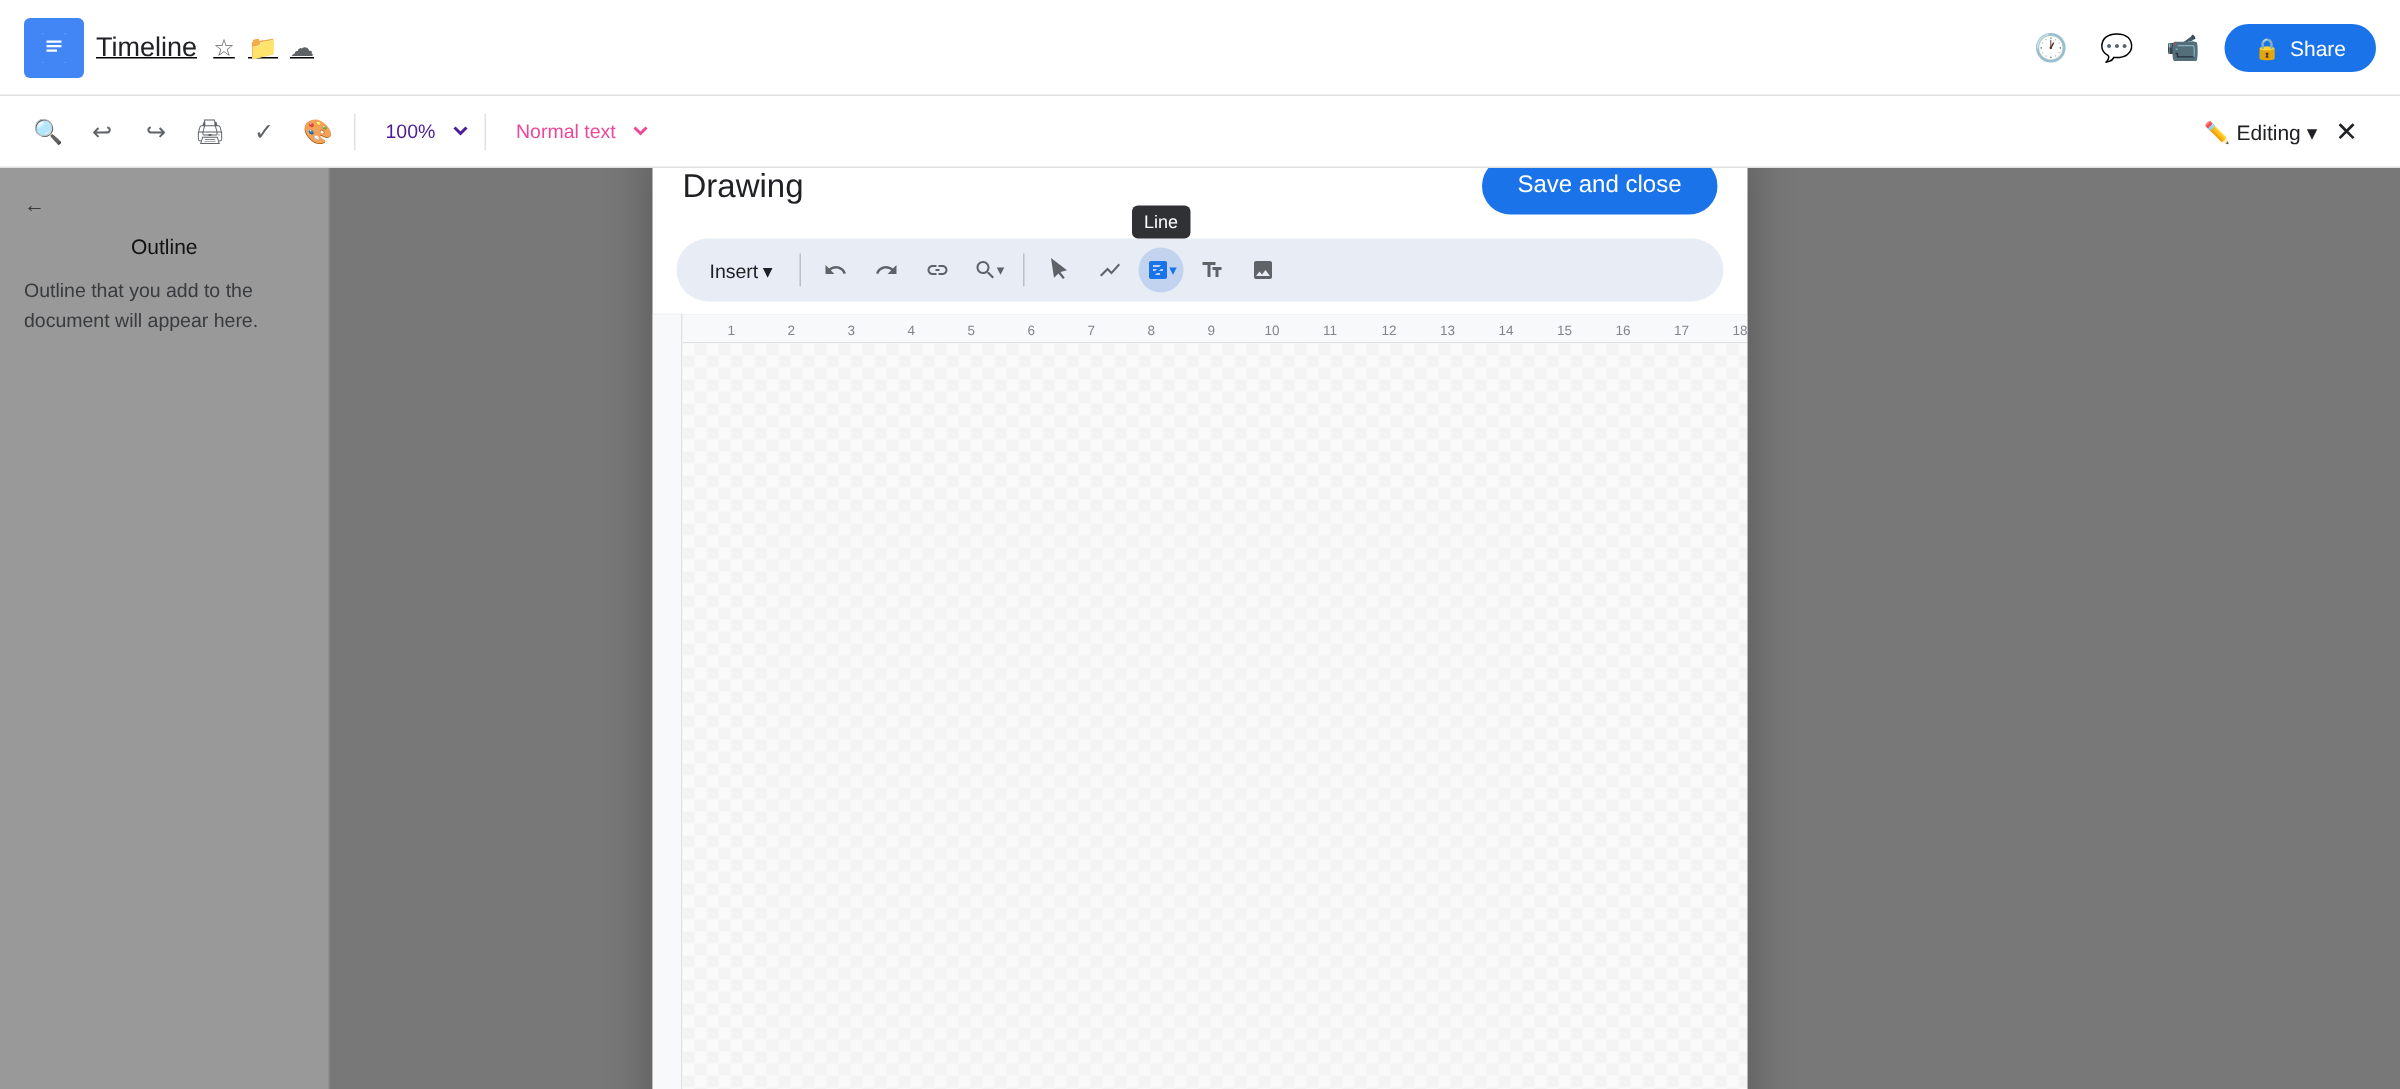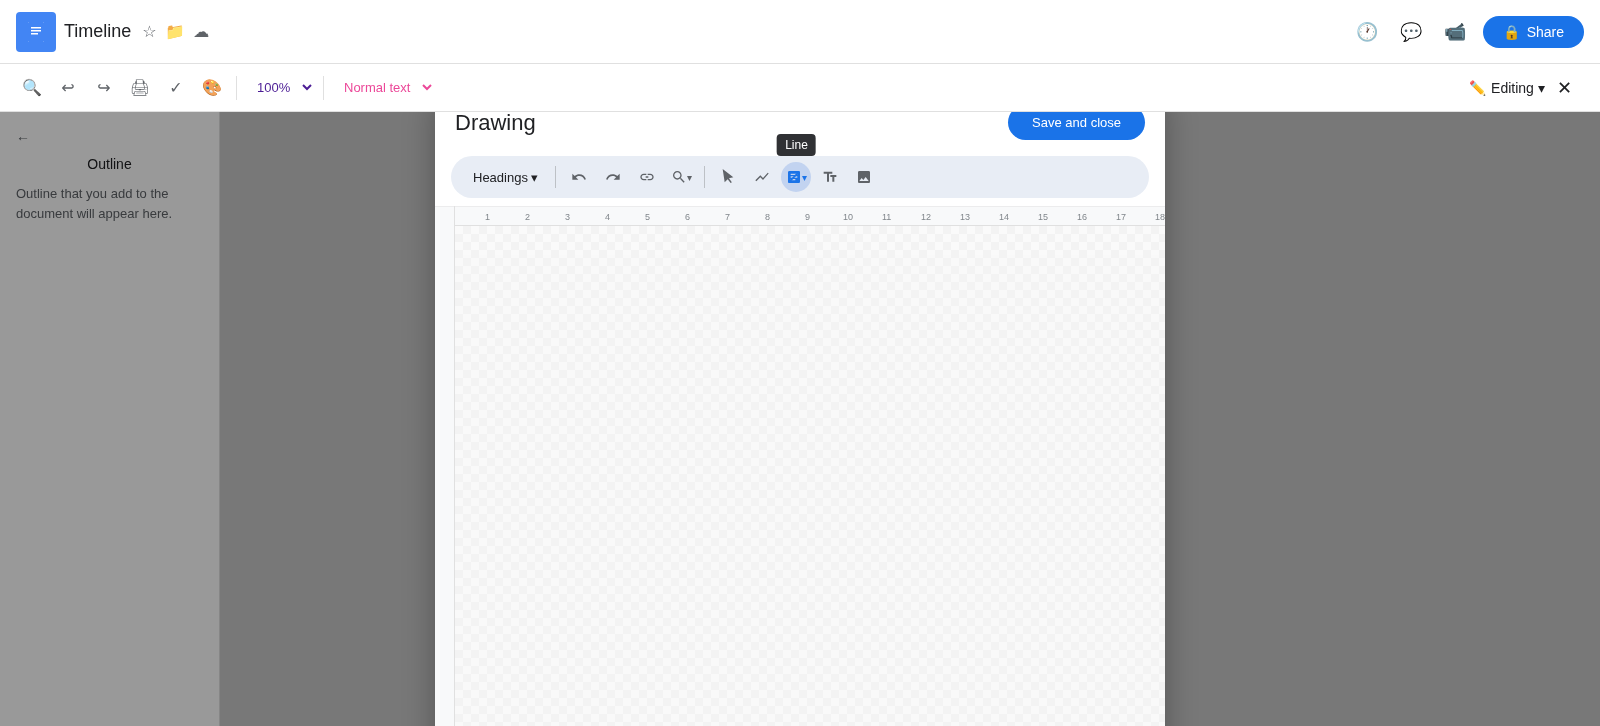--- a/index.html
+++ b/index.html
@@ -44,20 +44,21 @@
       justify-content: center;
       color: white;
       font-size: 22px;
       flex-shrink: 0;
     }
 
     .doc-title-area {
       display: flex;
       flex-direction: row;
       gap: 2px;
+      text-decoration: underline;
     }
 
     .doc-title-row {
       display: flex;
       align-items: center;
       gap: 8px;
     }
 
     .doc-title {
       font-size: 18px;
@@ -271,21 +272,21 @@
       font-weight: 400;
       color: #202124;
     }
 
     .save-close-btn {
       background: #1a73e8;
       color: white;
       border: none;
       border-radius: 24px;
       padding: 10px 24px;
-      font-size: 13px;
+      font-size: 16px;
       cursor: pointer;
       font-weight: 500;
     }
 
     
     .drawing-toolbar {
       background: #e8edf5;
       border-radius: 24px;
       margin: 0 16px 8px 16px;
       padding: 6px 12px;
@@ -498,21 +499,21 @@
       <div class="drawing-modal">
 
         <div class="drawing-header">
           <span class="drawing-title">Drawing</span>
           <button class="save-close-btn">Save and close</button>
         </div>
 
         <div class="drawing-toolbar">
 
           <button class="draw-btn">
-            <span>Headings</span>
+            <span>Insert</span>
             <span>▾</span>
           </button>
 
           <div class="draw-divider"></div>
 
           <button class="draw-icon-btn" title="Undo">
             <svg width="16" height="16" viewBox="0 0 24 24" fill="#5f6368">
                 <path d="M12.5 8c-2.65 0-5.05.99-6.9 2.6L2 7v9h9l-3.62-3.62c1.39-1.16 3.16-1.88 5.12-1.88 3.54 0 6.55 2.31 7.6 5.5l2.37-.78C21.08 11.03 17.15 8 12.5 8z"></path>
               </svg>
           </button>

